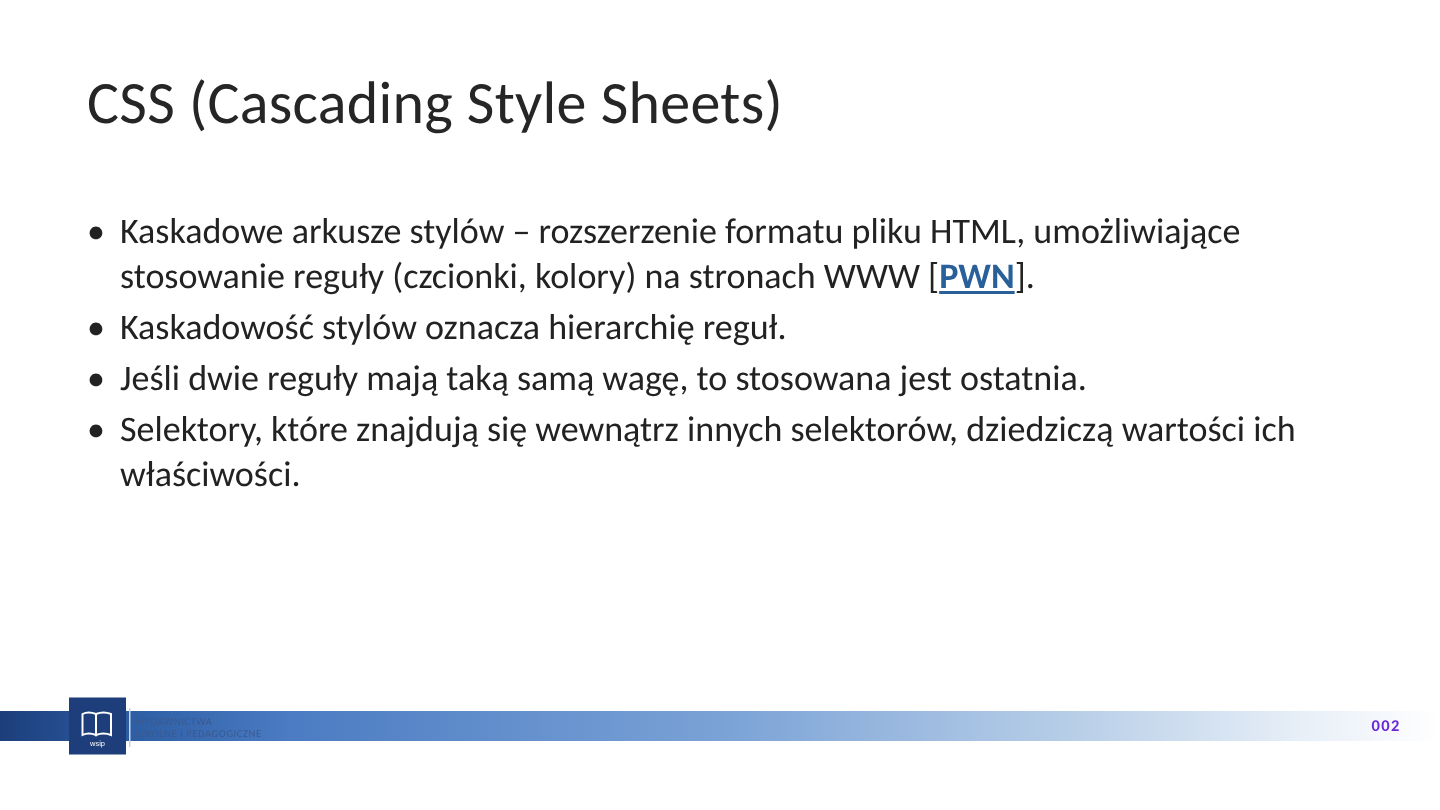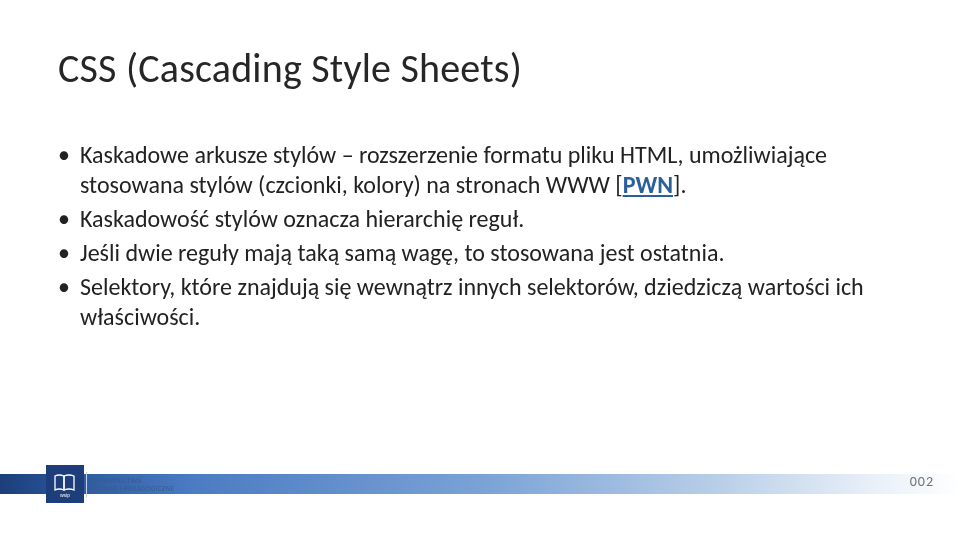--- a/index.html
+++ b/index.html
@@ -103,37 +103,37 @@
     left: 86px;
     bottom: 18px;
     width: 1px;
     height: 26px;
     background: #c7d5ea;
   }
   .page-number {
     position: absolute;
     right: 26px;
     bottom: 26px;
-    font-size: 14px;
-    color: #737373;
-    font-weight: 400;
+    font-size: 11px;
+    color: #6d28d9;
+    font-weight: 700;
     letter-spacing: 1px;
   }
 </style>
 </head>
 <body>
 
 <div class="slide">
 
   <div class="title">CSS (Cascading Style Sheets)</div>
 
   <div class="body">
     <ul>
       <li>
-        <span>Kaskadowe arkusze stylów – rozszerzenie formatu pliku HTML, umożliwiające stosowana stylów (czcionki, kolory) na stronach WWW </span><span>[</span><a href="#" class="link">PWN</a><span>]</span><span>.</span>
+        <span>Kaskadowe arkusze stylów – rozszerzenie formatu pliku HTML, umożliwiające stosowanie reguły (czcionki, kolory) na stronach WWW </span><span>[</span><a href="#" class="link">PWN</a><span>]</span><span>.</span>
       </li>
       <li>
         <span>Kaskadowość stylów oznacza hierarchię reguł.</span>
       </li>
       <li>
         <span>Jeśli dwie reguły mają taką samą wagę, to stosowana jest ostatnia.</span>
       </li>
       <li>
         <span>Selektory, które znajdują się wewnątrz innych selektorów, dziedziczą wartości ich właściwości.</span>
       </li>

